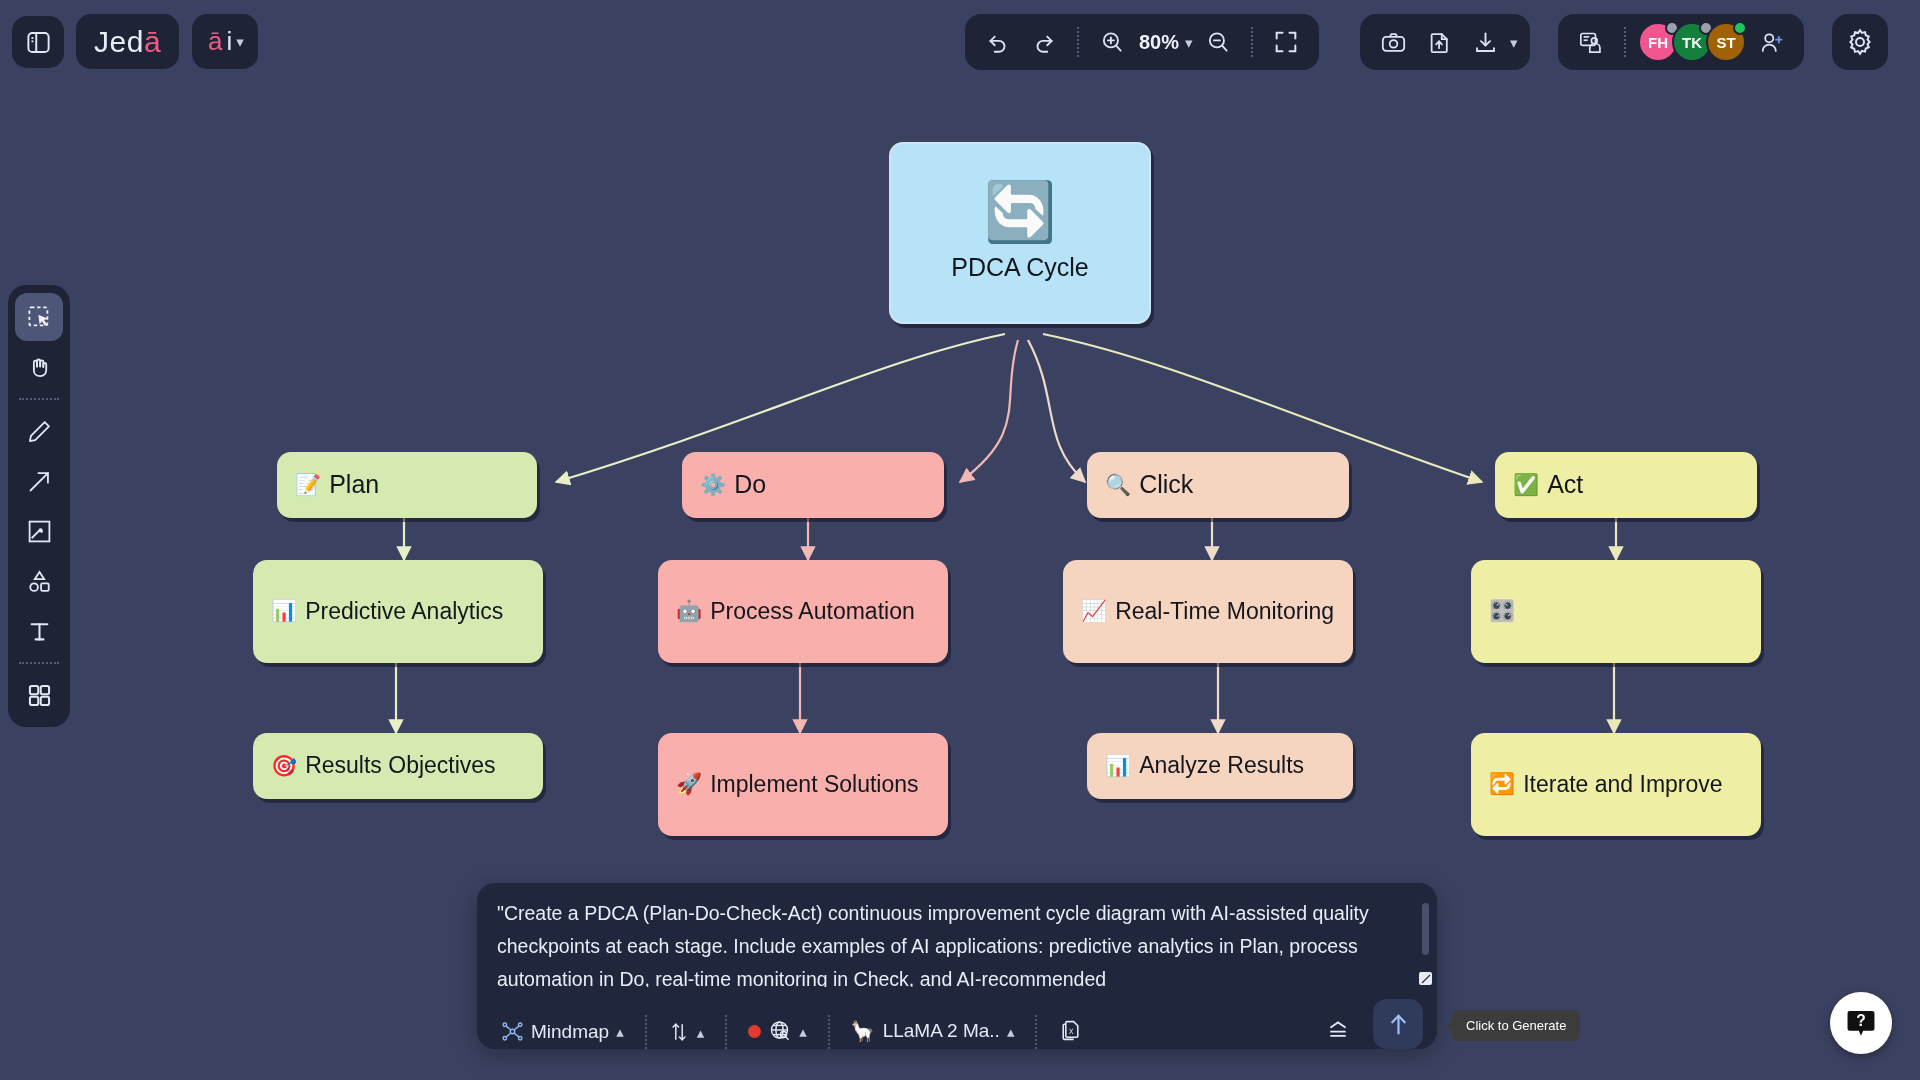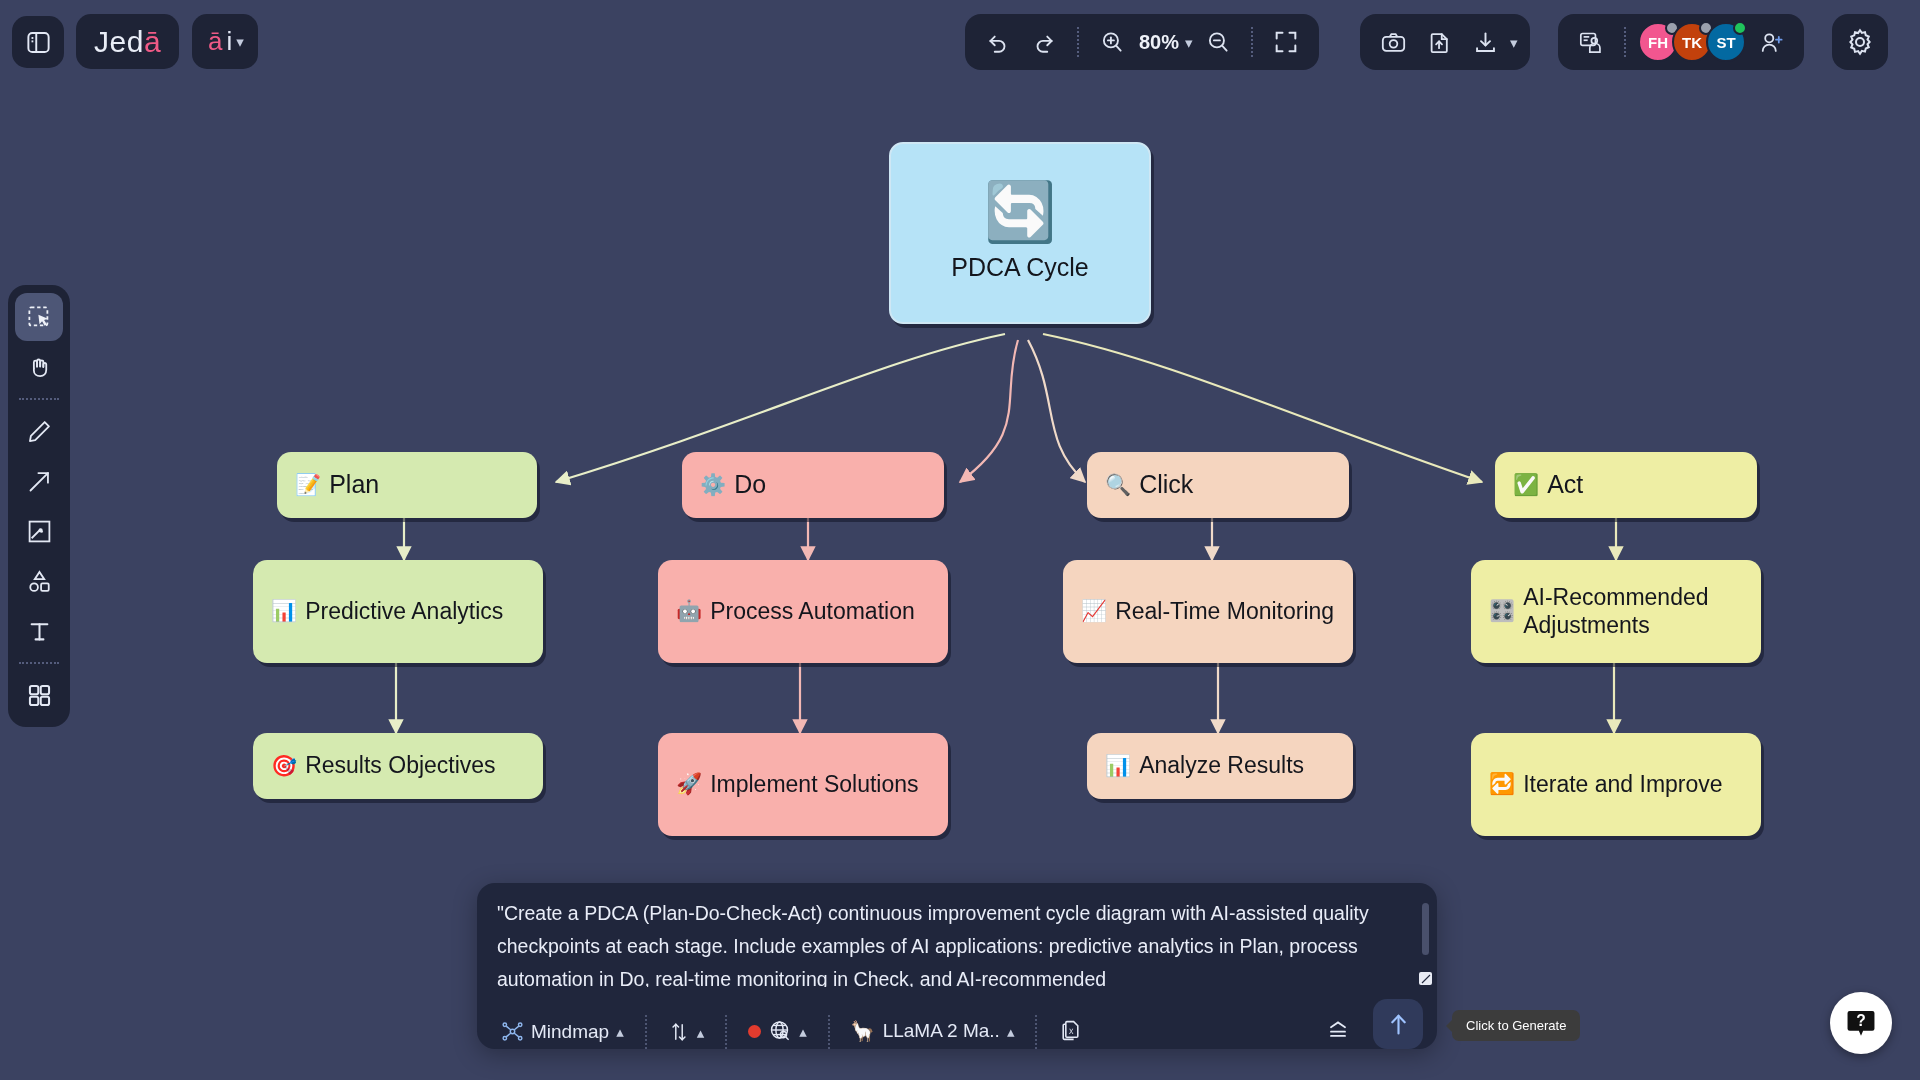--- a/index.html
+++ b/index.html
@@ -257,25 +257,25 @@
           <circle cx="14.5" cy="10.5" r="2.6"></circle>
           <path d="M10.5 20.5v-3.6a4 4 0 0 1 4-4h1a4 4 0 0 1 4 4v3.6z"></path>
         </svg>
       </div>
       <div class="vdiv"></div>
       <div class="avatars">
         <div class="av" style="background:#f2568f">
           <span>FH</span>
           <span class="dot" style="background:#9aa0ad"></span>
         </div>
-        <div class="av" style="background:#c2410c">
+        <div class="av" style="background:#15803d">
           <span>TK</span>
           <span class="dot" style="background:#9aa0ad"></span>
         </div>
-        <div class="av" style="background:#0369a1">
+        <div class="av" style="background:#a16207">
           <span>ST</span>
           <span class="dot" style="background:#20c45c"></span>
         </div>
       </div>
       <div class="ic">
         <svg width="27" height="27" viewBox="0 0 24 24" fill="none" stroke="#dde3f1" stroke-width="1.6" stroke-linecap="round">
           <circle cx="10" cy="8.3" r="3.6"></circle>
           <path d="M4.2 19.5c0-3.3 2.6-5.6 5.8-5.6s5.8 2.3 5.8 5.6"></path>
           <line x1="18.5" y1="7" x2="18.5" y2="12" stroke="#6f9ae8"></line>
           <line x1="16" y1="9.5" x2="21" y2="9.5" stroke="#6f9ae8"></line>
@@ -430,21 +430,20 @@
       <span class="emo">📊</span>
       <span class="txt">Analyze Results</span>
     </div>
 
     <div class="node n-lvl1" style="left:1495px; top:452px; width:262px; height:66px; background:#eeeea4;">
       <span class="emo">✅</span>
       <span class="txt">Act</span>
     </div>
     <div class="node n-lvl2" style="left:1471px; top:560px; width:290px; height:103px; background:#eeeea4;">
       <span class="emo">🎛️</span>
-      <span class="txt">AI-Recommended Adjustments</span>
     </div>
     <div class="node n-lvl2" style="left:1471px; top:733px; width:290px; height:103px; background:#eeeea4;">
       <span class="emo">🔁</span>
       <span class="txt">Iterate and Improve</span>
     </div>
   </div>
 
   <div class="dock">
     <div class="prompt-wrap">
       <div class="prompt-text">"Create a PDCA (Plan-Do-Check-Act) continuous improvement cycle diagram with AI-assisted quality checkpoints at each stage. Include examples of AI applications: predictive analytics in Plan, process automation in Do, real-time monitoring in Check, and AI-recommended</div>

